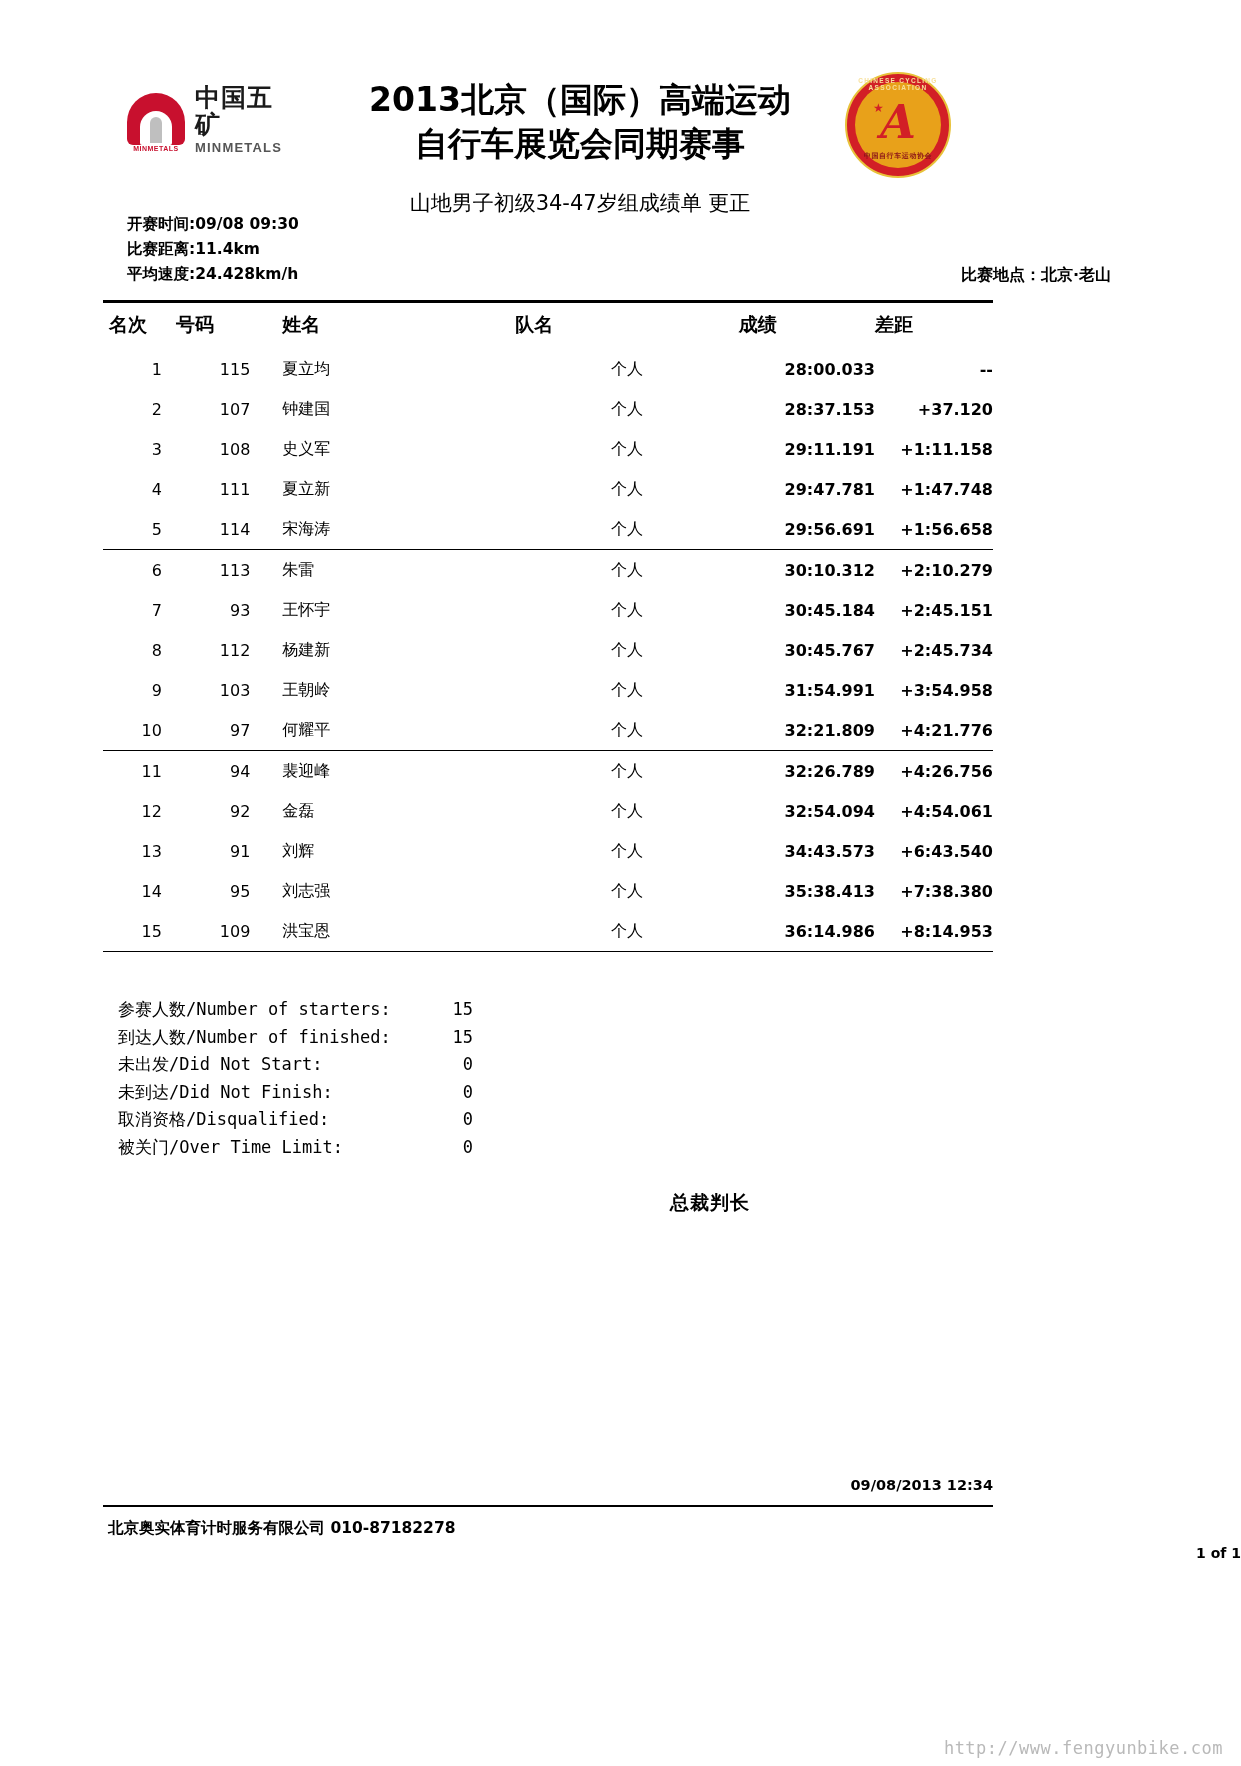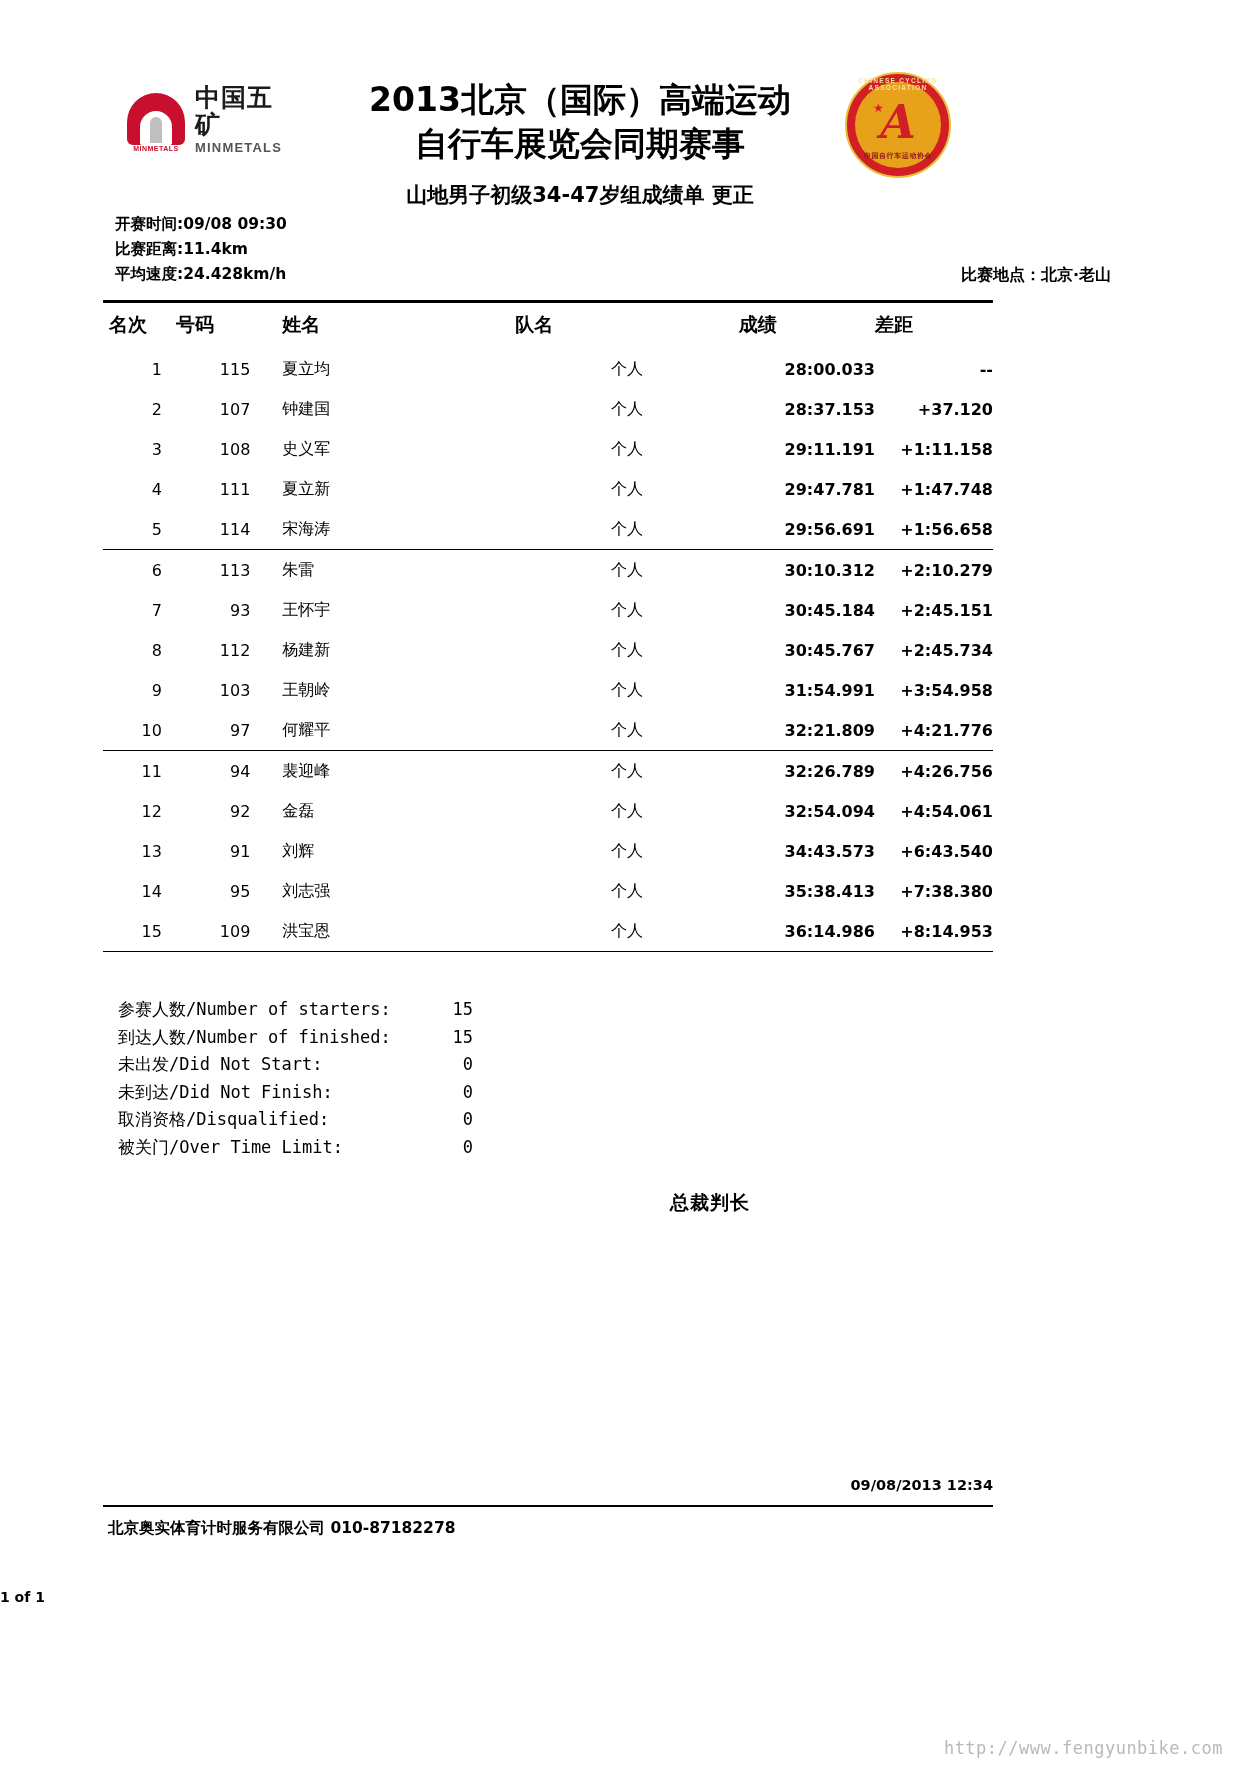--- a/index.html
+++ b/index.html
@@ -107,22 +107,22 @@
     font-size: 33px;
     font-weight: bold;
     letter-spacing: 0px;
     line-height: 1.32;
     color: #000000;
     white-space: nowrap;
   }
   .title-sub {
     font-family: "DejaVu Sans", "Liberation Sans", sans-serif;
     font-size: 21px;
-    font-weight: bold;
-    margin-top: 16px;
+    font-weight: normal;
+    margin-top: 24px;
     color: #000000;
     white-space: nowrap;
   }
 
   .logo-right {
     position: absolute;
     left: 845px;
     top: 72px;
     width: 106px;
     height: 106px;
@@ -187,21 +187,21 @@
   .meta {
     position: absolute;
     left: 115px;
     top: 212px;
     font-family: "DejaVu Sans", "Liberation Sans", sans-serif;
     font-size: 15.5px;
     font-weight: bold;
     line-height: 1.60;
     color: #000000;
   }
-  .meta div { white-space: nowrap; }
+  .meta div { white-space: nowrap; margin-left: 12px; }
   .venue {
     position: absolute;
     right: 130px;
     top: 265px;
     font-family: "DejaVu Sans", "Liberation Sans", sans-serif;
     font-size: 16px;
     font-weight: bold;
     white-space: nowrap;
   }
 
@@ -315,25 +315,24 @@
     font-family: "DejaVu Sans", "Liberation Sans", sans-serif;
     font-size: 14.5px;
     font-weight: bold;
     white-space: nowrap;
   }
   .footer-page {
     position: absolute;
     left: 0;
     top: 1545px;
     width: 1241px;
-    text-align: left;
+    text-align: right;
     font-family: "DejaVu Sans", "Liberation Sans", sans-serif;
     font-size: 14px;
     font-weight: bold;
-    margin-top: 44px;
   }
   .watermark {
     position: absolute;
     right: 18px;
     bottom: 8px;
     font-family: "DejaVu Sans Mono", "Liberation Mono", monospace;
     font-size: 17px;
     color: #b9b9b9;
     letter-spacing: 0.5px;
     white-space: nowrap;

